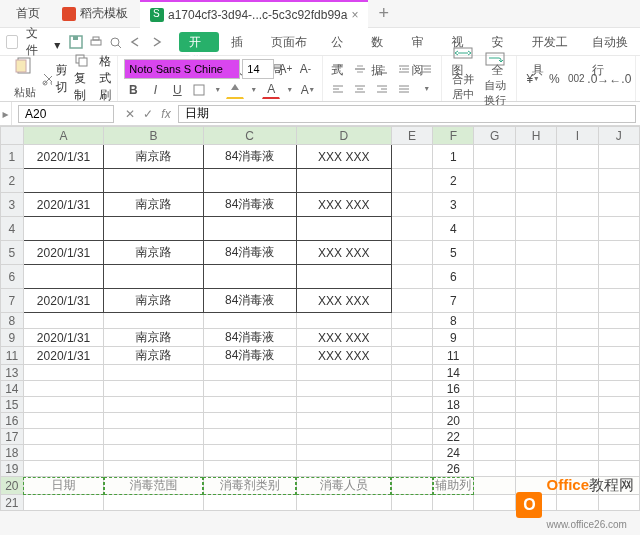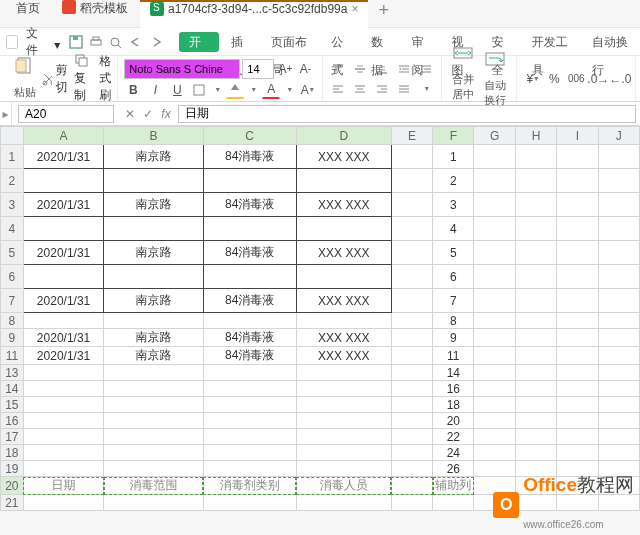--- a/index.html
+++ b/index.html
@@ -1,27 +1,27 @@
 <!DOCTYPE html>
 <html><head>
 <meta charset="utf-8">
 <style>
   :root { --border:#c7c7c7; --grid:#d4d4d4; --green:#4a9e3e; --tab-green:#27b06a; --accent:#ff7b00; }
   * { box-sizing: border-box; }
   body { margin:0; font-family: "Microsoft YaHei", Arial, sans-serif; font-size:12px; color:#333; background:#f6f6f6; width:640px; height:535px; overflow:hidden; position:relative; }
   
   .tabstrip { display:flex; align-items:center; height:28px; background:#f6f6f6; border-bottom:1px solid #e5e5e5; padding-left:6px; gap:2px; }
-  .tab { display:flex; gap:4px; padding:0 10px; height:28px; font-size:12px; color:#444; cursor:pointer; }
+  .tab { display:flex; align-items:center; gap:4px; padding:0 10px; height:28px; font-size:12px; color:#444; cursor:pointer; }
   .tab.home { color:#444; }
   .tabicon { width:14px; height:14px; border-radius:2px; display:inline-block; }
   .icon-wps { background:#e0492b; }
   .icon-xls { background:#1a9b52; position:relative; }
   .icon-xls::after { content:"S"; color:#fff; font-size:10px; position:absolute; top:0; left:3px; }
   .tab.newtab { font-size:18px; color:#888; padding:0 8px; }
-  .tab.active { background:#fff; border-top:2px solid #a16207; }
+  .tab.active { background:#fff; border-top:2px solid #d946ef; }
   
   .menurow { display:flex; align-items:center; height:28px; background:#fff; padding-left:6px; gap:4px; border-bottom:1px solid #e9e9e9; }
   .fileicon { width:14px; height:14px; background:#fff; border:1px solid #ccc; border-radius:2px; }
   .menurow .lbl { color:#444; padding:0 4px; }
   .menurow .drop { width:7px; height:7px; display:inline-block; }
   .menurow .histbtns { display:flex; gap:4px; margin-left:4px; }
   .toolbtn-svg { width:16px; height:16px; }
   .ribbon-tab { padding:0 8px; color:#555; cursor:pointer; height:28px; line-height:28px; }
   .ribbon-tab.active { background:var(--tab-green); color:#fff; border-radius:3px; padding:2px 10px; height:20px; line-height:16px; }
   
@@ -63,21 +63,21 @@
   tr.sel td, tr.sel th { background:#fdfdfb; }
   tr.sel td.cell { outline:1px dashed var(--green); outline-offset:-1px; color:#888; }
   th.selcol { background:#d9ecd4 !important; }
   td.rowhdr.selrow { background:#d9ecd4 !important; }
   
   .arrow { position:absolute; left:100px; top:405px; pointer-events:none; }
   
   .wm { position:absolute; right:6px; bottom:4px; display:flex; align-items:center; gap:4px; }
   .wm .box { width:26px; height:26px; background:var(--accent); border-radius:3px; display:flex; align-items:center; justify-content:center; color:#fff; font-weight:bold; font-size:16px; }
   .wm .txt { display:flex; flex-direction:column; line-height:12px; }
-  .wm .t1 { color:var(--accent); font-weight:bold; font-size:19px; }
+  .wm .t1 { color:var(--accent); font-weight:bold; font-size:15px; }
   .wm .t1 span { color:#444; font-weight:normal; }
   .wm .t2 { color:#888; font-size:10px;margin-top:28px; }
 </style>
 </head>
 <body>
 
 <div class="tabstrip">
   <div class="tab home">
       <span>首页</span>
     </div>
@@ -276,21 +276,21 @@
           <path d="M15 10 L17 12 L19 10" fill="none" stroke="#3a8"></path>
         </svg>
         <span class="v-label">自动换行</span>
       </div>
   </div>
   <div class="grp">
     <div class="rowbtns">
       <span class="minibtn dnarrow">¥</span>
       <span class="minibtn">%</span>
       <span class="minibtn">
-          <sup>006</sup>
+          <sup>002</sup>
         </span>
       <span class="minibtn">.0→</span>
       <span class="minibtn">←.0</span>
     </div>
   </div>
   <div class="grp row">
     <div class="bigbtn">
         <svg class="ic">
           <rect x="3" y="3" width="6" height="12" fill="#f2b84c"></rect>
           <rect x="11" y="3" width="6" height="12" fill="#7ab865"></rect>

